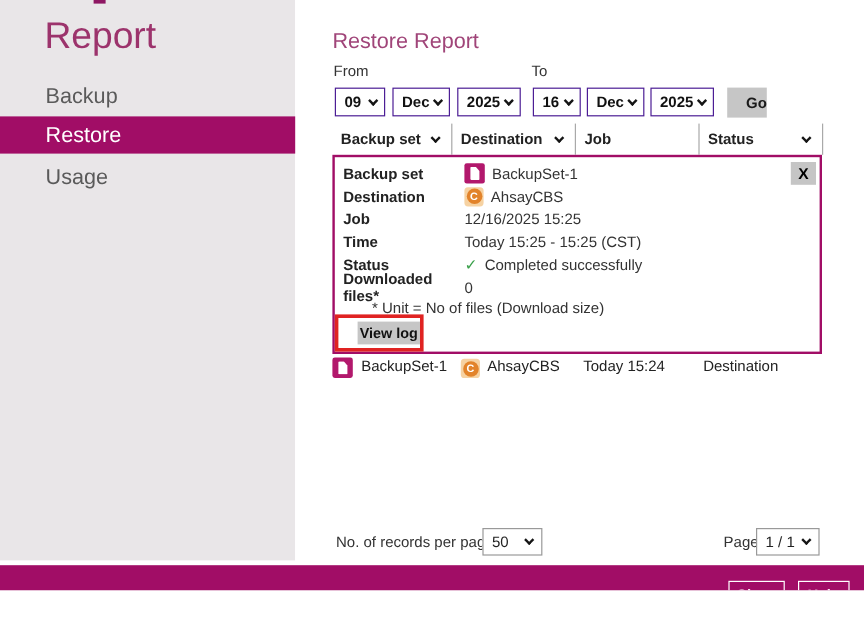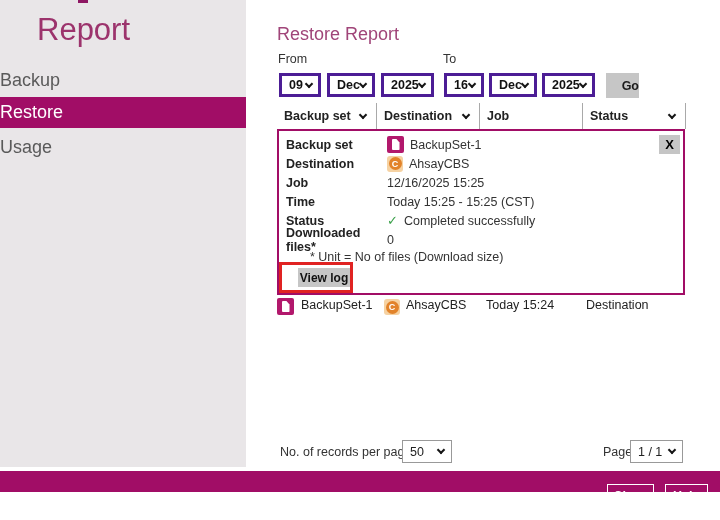--- a/index.html
+++ b/index.html
@@ -7,30 +7,30 @@
     --highlight:#e02322; --btngray:#c6c6c6;
   }
   *{box-sizing:border-box;margin:0;padding:0;}
   body{margin:0;background:#fff;font-family:"Liberation Sans","DejaVu Sans",sans-serif;}
   .screen{position:relative;width:720px;height:492px;background:#fff;overflow:hidden;}
 
   
   .sidebar{position:absolute;left:0;top:0;width:246px;height:467px;background:#e9e6e8;}
   .speck{position:absolute;left:78px;top:0;width:10px;height:3px;background:#8e1763;}
   .side-title{position:absolute;left:37px;top:12px;font-size:31px;font-weight:400;color:#9c336c;}
-  .side-item{position:absolute;left:0;width:246px;height:33px;line-height:33px;
+  .side-item{position:absolute;left:0;width:246px;height:33px;line-height:33px;padding-left:38px;
              font-size:18px;color:#5a5a5a;cursor:pointer;}
   .side-item.selected{width:248px;height:31px;line-height:31px;background:var(--accent,#a10d66);color:#fff;}
 
   
   .content-bg{position:absolute;left:246px;top:0;width:474px;height:471px;background:#fff;}
   .heading{position:absolute;left:277px;top:24px;font-size:18px;font-weight:400;color:#a04579;}
   .flabel{position:absolute;font-size:12.5px;font-weight:400;color:#333;}
 
-  .sel{position:absolute;top:73px;height:24px;background:#fff;border:3px solid #4c1d95;
+  .sel{position:absolute;top:73px;height:24px;background:#fff;border:1px solid #4c1d95;
        display:flex;align-items:center;justify-content:space-between;padding:0 6px 0 7px;
        font-size:12.5px;font-weight:600;color:#111;cursor:pointer;}
   .chev{width:6px;height:6px;border-right:2px solid #151515;border-bottom:2px solid #151515;
         transform:rotate(45deg);flex:none;margin-top:-3px;}
   .go-btn{position:absolute;left:606px;top:73px;width:33px;height:25px;background:var(--btngray,#c6c6c6);
           border:none;font-family:inherit;font-size:12.5px;font-weight:700;color:#1a1a1a;cursor:pointer;text-align:right;}
 
   
   .filter-row{position:absolute;left:277px;top:103px;width:409px;height:26px;display:flex;}
   .fcol{height:26px;display:flex;align-items:center;justify-content:space-between;

